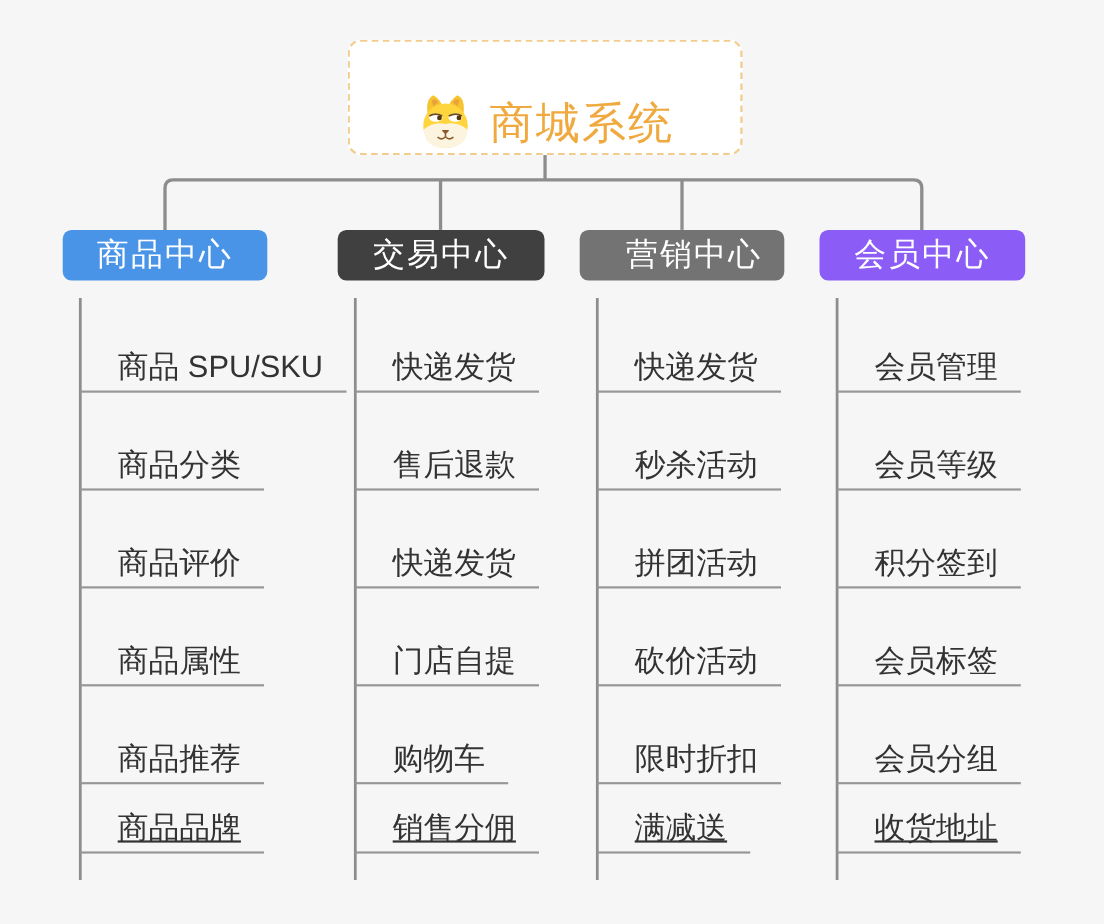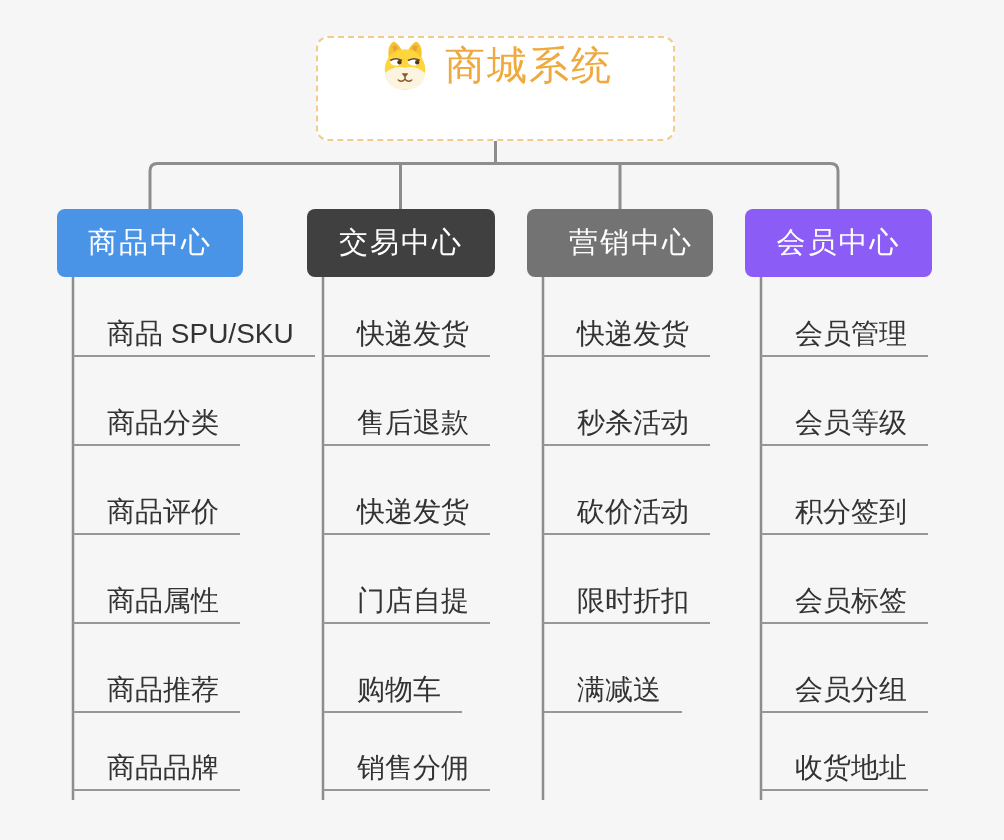--- a/index.html
+++ b/index.html
@@ -11,48 +11,48 @@
   .canvas{position:relative;width:1004px;height:840px;background:var(--background);overflow:hidden;}
 
   svg.connectors{position:absolute;left:0;top:0;width:1004px;height:840px;}
   svg.connectors path{fill:none;stroke:var(--line);}
   svg.connectors path.main{stroke-width:3px;}
   svg.connectors path.trunk{stroke-width:2.5px;}
 
   .root-node{
     position:absolute;left:316px;top:36px;width:359px;height:105px;
     background:#ffffff;border:2px dashed var(--root-border);border-radius:12px;
-    display:flex;align-items:flex-start;justify-content:center;gap:13px;
+    display:flex;align-items:flex-end;justify-content:center;gap:13px;
   }
   .root-node .title{font-size:40px;color:var(--root-text);letter-spacing:2px;}
   .dog{width:54px;height:56px;display:block;}
 
   .branch-box{
-    position:absolute;top:209px;height:68px;border-radius:8px;
+    position:absolute;top:209px;height:46px;border-radius:8px;
     color:var(--branch-text);font-size:29px;letter-spacing:2px;
     display:flex;align-items:center;justify-content:center;
   }
   .b0{left:57px;width:186px;}
   .b1{left:307px;width:188px;}
   .b2{left:527px;width:186px;}
   .b3{left:745px;width:187px;}
 
   .col{position:absolute;top:271px;width:260px;height:545px;}
   .c0{left:73px;} .c1{left:323px;} .c2{left:543px;} .c3{left:761px;}
   .leaf{
     position:absolute;left:0;white-space:nowrap;
     font-size:28px;line-height:30px;color:var(--leaf-text);
     padding:0 21px 6px 34px;border-bottom:2px solid var(--leaf-line);
   }
   .leaf:nth-child(1){top:48px;}
   .leaf:nth-child(2){top:137px;}
   .leaf:nth-child(3){top:226px;}
   .leaf:nth-child(4){top:315px;}
   .leaf:nth-child(5){top:404px;}
-  .leaf:nth-child(6){top:482px;}
+  .leaf:nth-child(6){top:467px;text-decoration:underline;}
 </style>
 </head>
 <body>
 
 <div class="canvas">
 
   <svg class="connectors" viewBox="0 0 1004 840">
     <path class="main" d="M495.5 141 L495.5 163.5"></path>
     <path class="main" d="M150 209 L150 171 Q150 163.5 157.5 163.5 L830.5 163.5 Q838 163.5 838 171 L838 209"></path>
     <path class="main" d="M400.5 163.5 L400.5 209"></path>
@@ -102,20 +102,21 @@
     <div class="leaf">售后退款</div>
     <div class="leaf">快递发货</div>
     <div class="leaf">门店自提</div>
     <div class="leaf">购物车</div>
     <div class="leaf">销售分佣</div>
   </div>
 
   <div class="col c2">
     <div class="leaf">快递发货</div>
     <div class="leaf">秒杀活动</div>
+    <div class="leaf">拼团活动</div>
     <div class="leaf">砍价活动</div>
     <div class="leaf">限时折扣</div>
     <div class="leaf">满减送</div>
   </div>
 
   <div class="col c3">
     <div class="leaf">会员管理</div>
     <div class="leaf">会员等级</div>
     <div class="leaf">积分签到</div>
     <div class="leaf">会员标签</div>

